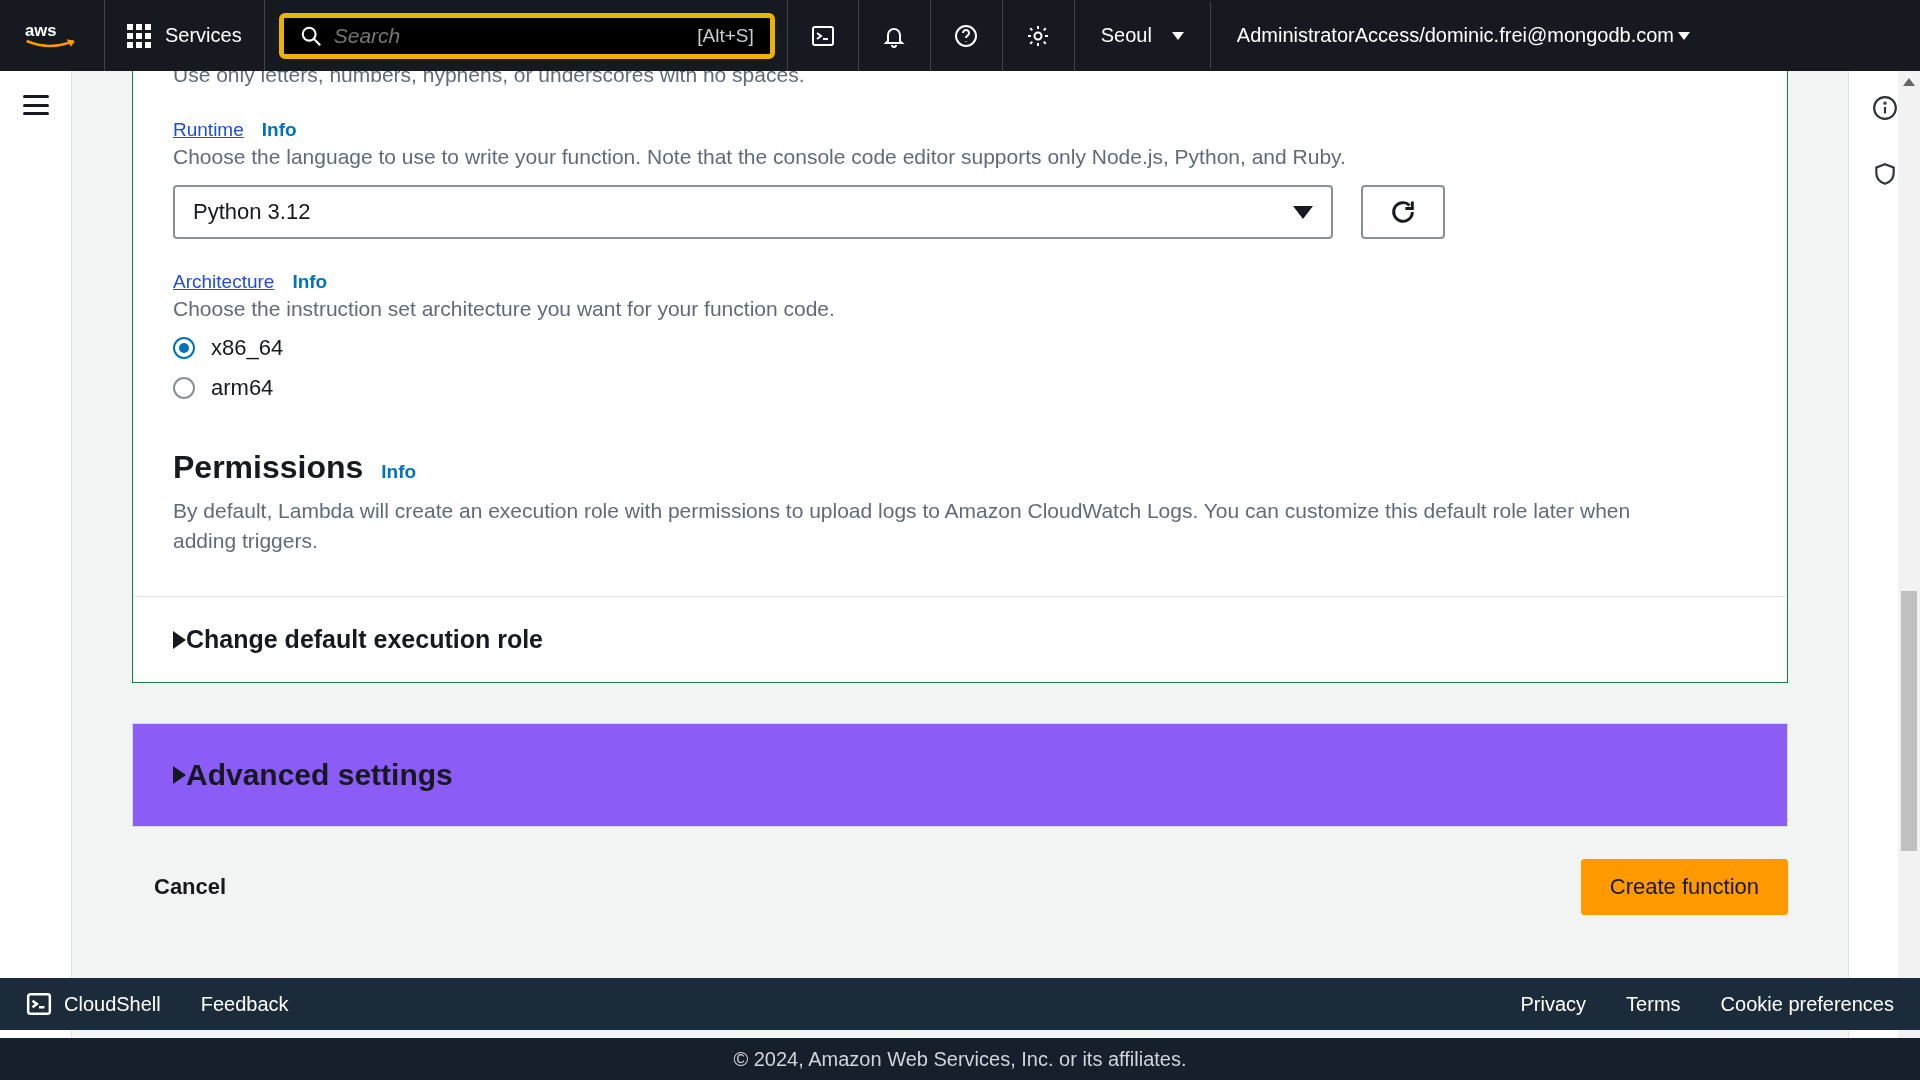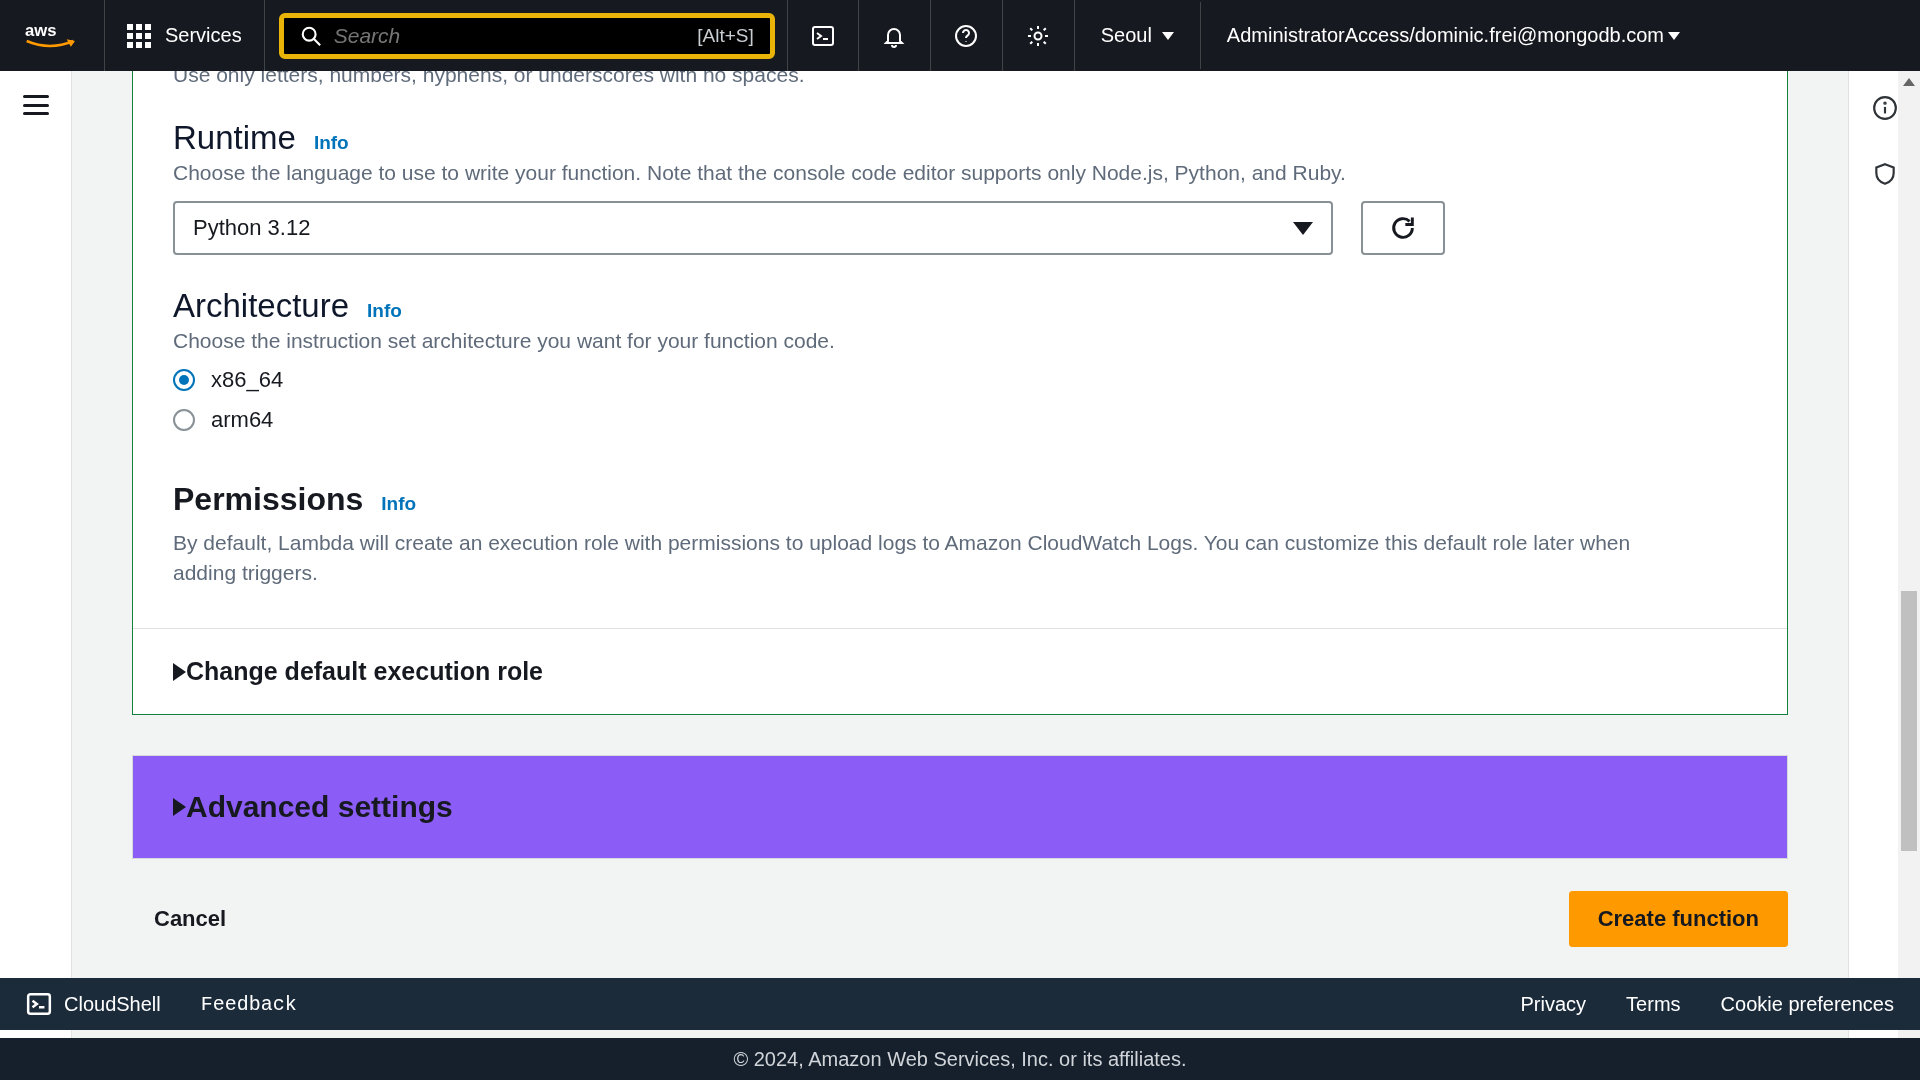--- a/index.html
+++ b/index.html
@@ -62,21 +62,21 @@
   .nav-icons { display: flex; align-items: center; margin-left: 12px; }
   .nav-icon-btn {
     width: 72px; height: 71px;
     display: flex; align-items: center; justify-content: center;
     border-right: 1px solid #3f4447;
     cursor: pointer;
   }
   .nav-icon-btn.first { border-left: 1px solid #3f4447; }
   .nav-icon-btn svg { width: 24px; height: 24px; stroke: #fff; fill: none; stroke-width: 2; }
   .region-btn {
-    display: flex; align-items: center; gap: 10px;
+    display: flex; align-items: center; gap: 20px;
     padding: 0 26px; height: 67px;
     border-right: 1px solid #3f4447;
     cursor: pointer;
     font-size: 20px;
   }
   .caret-down { width:0;height:0;border-left:6px solid transparent;border-right:6px solid transparent;border-top:8px solid #fff; }
   .account-btn {
     display: flex; align-items: center; gap: 4px;
     padding: 0 26px; height: 83px; cursor: pointer;
     font-size: 20px;
@@ -141,21 +141,21 @@
     padding-bottom: 0;
   }
   .section { padding: 0 40px; }
   .hint-cut {
     color:#5f6b7a; font-size:21px; padding-top:0;
     line-height:32px;
     height:28px; overflow:hidden;
   }
 
   .field-label-row { display:flex; align-items:baseline; gap:18px; margin-top:32px; }
-  .field-label { font-size:33px; font-weight:400; color:#0f172a; }
+  .field-label { font-size:19px; font-weight:400; color:#1d4ed8;text-decoration:underline; }
   .field-heading { font-size:32px; font-weight:700; color:#16191f; }
   .info-link { color:#0073bb; font-size:19px; font-weight:700; cursor:pointer; }
   .field-help { color:#5f6b7a; font-size:21px; margin-top:4px; }
 
   .select-row { display:flex; align-items:center; gap:28px; margin-top:16px; }
   .select {
     flex: 0 0 auto;
     width: 1160px; height:54px;
     border:2px solid #879196;
     border-radius:4px;
@@ -208,21 +208,21 @@
 
   .actions-row {
     display:flex; justify-content:space-between; gap:28px;
     margin: 32px 60px 0 60px;
   }
   .btn-cancel {
     background:transparent;border:none;font-size:22px;font-weight:700;color:#16191f;
     padding: 14px 22px; cursor:pointer;
   }
   .btn-primary {
-    background:#ff9900;border:1px solid #ff9900;font-size:22px;font-weight:700;color:#16191f;
+    background:#ff9900;border:1px solid #ff9900;font-size:22px;font-weight:400;color:#16191f;
     padding: 14px 28px; cursor:pointer; border-radius:3px;margin-left:12px;
   }
 
   
   .footer1 {
     position:fixed; left:0; right:0; bottom:50px; height:52px;
     background:#1c2b3a;
     display:flex; align-items:center; justify-content:space-between;
     padding: 0 26px; color:#fff; font-size:20px;
     z-index:70;
@@ -407,21 +407,21 @@
 <div class="footer1">
   <div class="left">
     <div class="cloudshell-link">
       <svg viewBox="0 0 24 24">
           <rect x="2" y="3" width="20" height="18" rx="2"></rect>
           <polyline points="6,9 10,12 6,15"></polyline>
           <line x1="12" y1="15" x2="17" y2="15"></line>
         </svg>
       <span>CloudShell</span>
     </div>
-    <span style="cursor:pointer;font-family:Liberation Mono, monospace;">Feedback</span>
+    <span style="cursor:pointer;">Feedback</span>
   </div>
   <div class="right">
     <span>Privacy</span>
     <span>Terms</span>
     <span>Cookie preferences</span>
   </div>
 </div>
 <div class="footer2">
   <span>© 2024, Amazon Web Services, Inc. or its affiliates.</span>
 </div>

